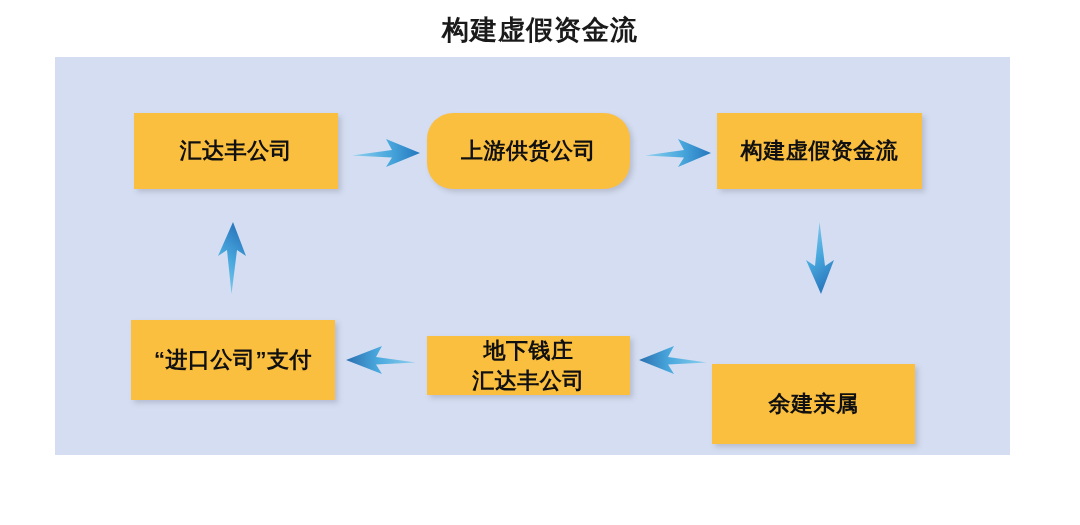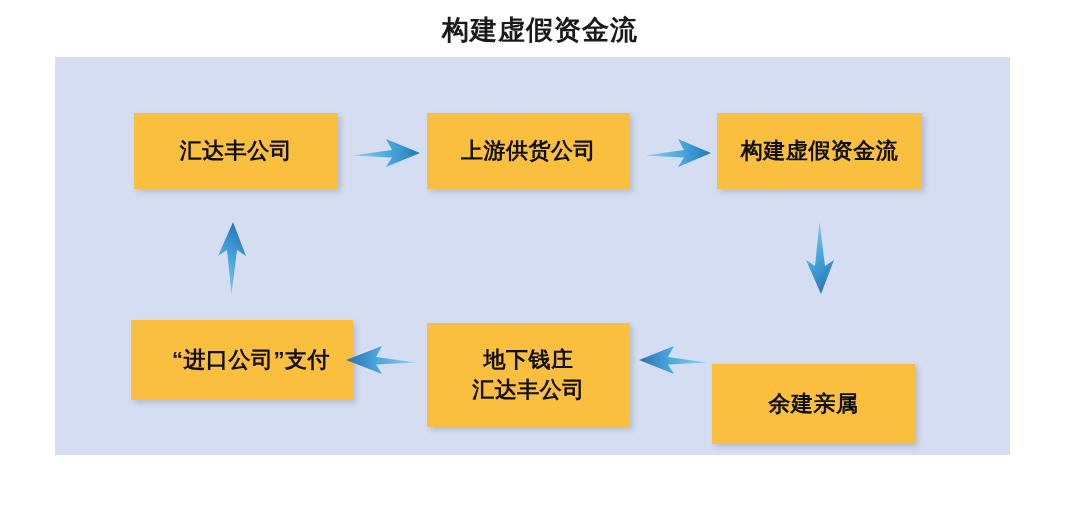--- a/index.html
+++ b/index.html
@@ -59,25 +59,25 @@
     font-size: 22px;
     line-height: 30px;
     text-align: center;
     letter-spacing: 0.5px;
     white-space: nowrap;
   }
   .node .ln { display: block; }
 
   
   #node-huidafeng   { left: 134px; top: 113px; width: 204px; height: 76px; }
-  #node-supplier    { left: 427px; top: 113px; width: 203px; height: 76px; }
+  #node-supplier    { left: 427px; top: 113px; width: 203px; height: 76px; border-radius: 26px; }
   #node-coop        { left: 717px; top: 113px; width: 205px; height: 76px; }
   
-  #node-importpay   { left: 131px; top: 320px; width: 204px; height: 80px; padding-left: 18px; }
-  #node-underground { left: 427px; top: 323px; width: 203px; height: 104px; }
+  #node-importpay   { left: 131px; top: 320px; width: 204px; height: 80px; }
+  #node-underground { left: 427px; top: 336px; width: 203px; height: 59px; }
   #node-relatives   { left: 712px; top: 320px; width: 203px; height: 80px; margin-top: 44px; }
 
   
   .arrow {
     position: absolute;
   }
   .arrow svg { display: block; overflow: visible; }
 
   #arrow-h1 { left: 352px; top: 134px; width: 68px; height: 38px; }
   #arrow-h2 { left: 645px; top: 134px; width: 66px; height: 38px; }

